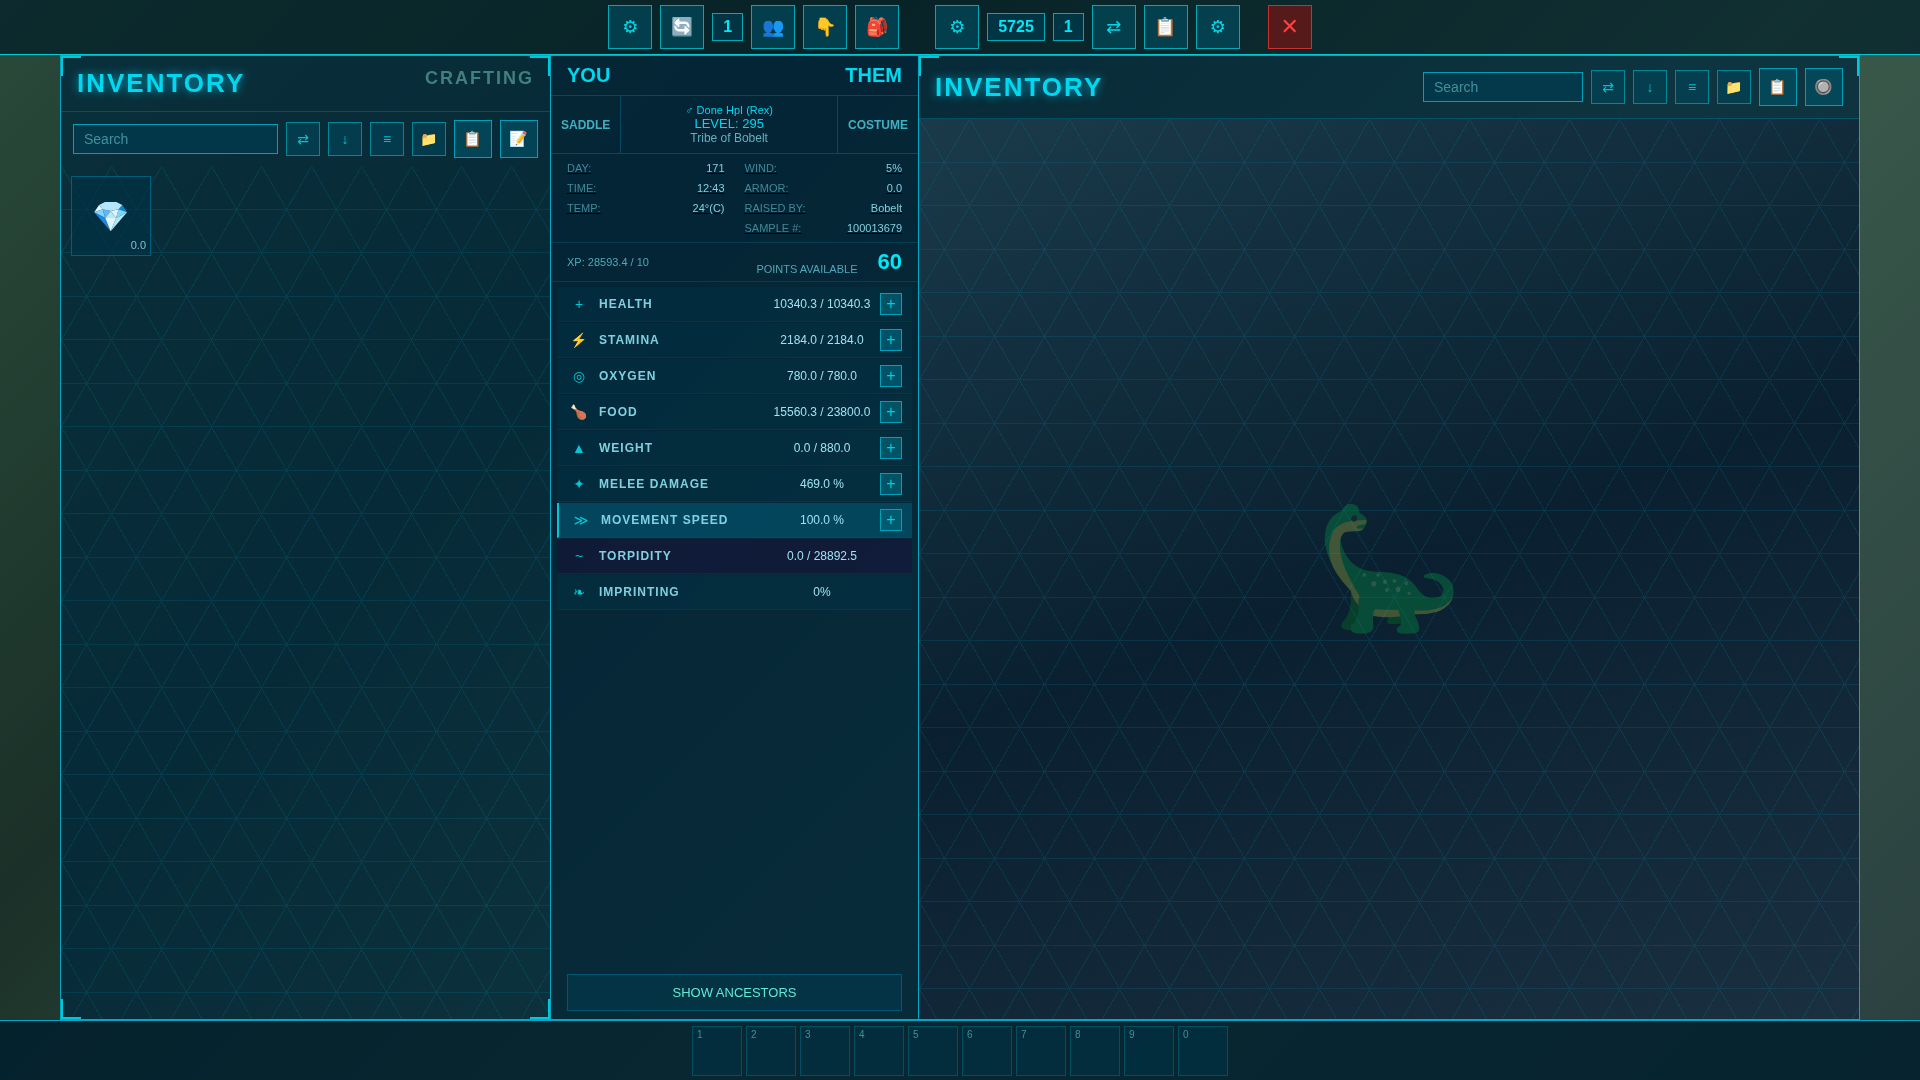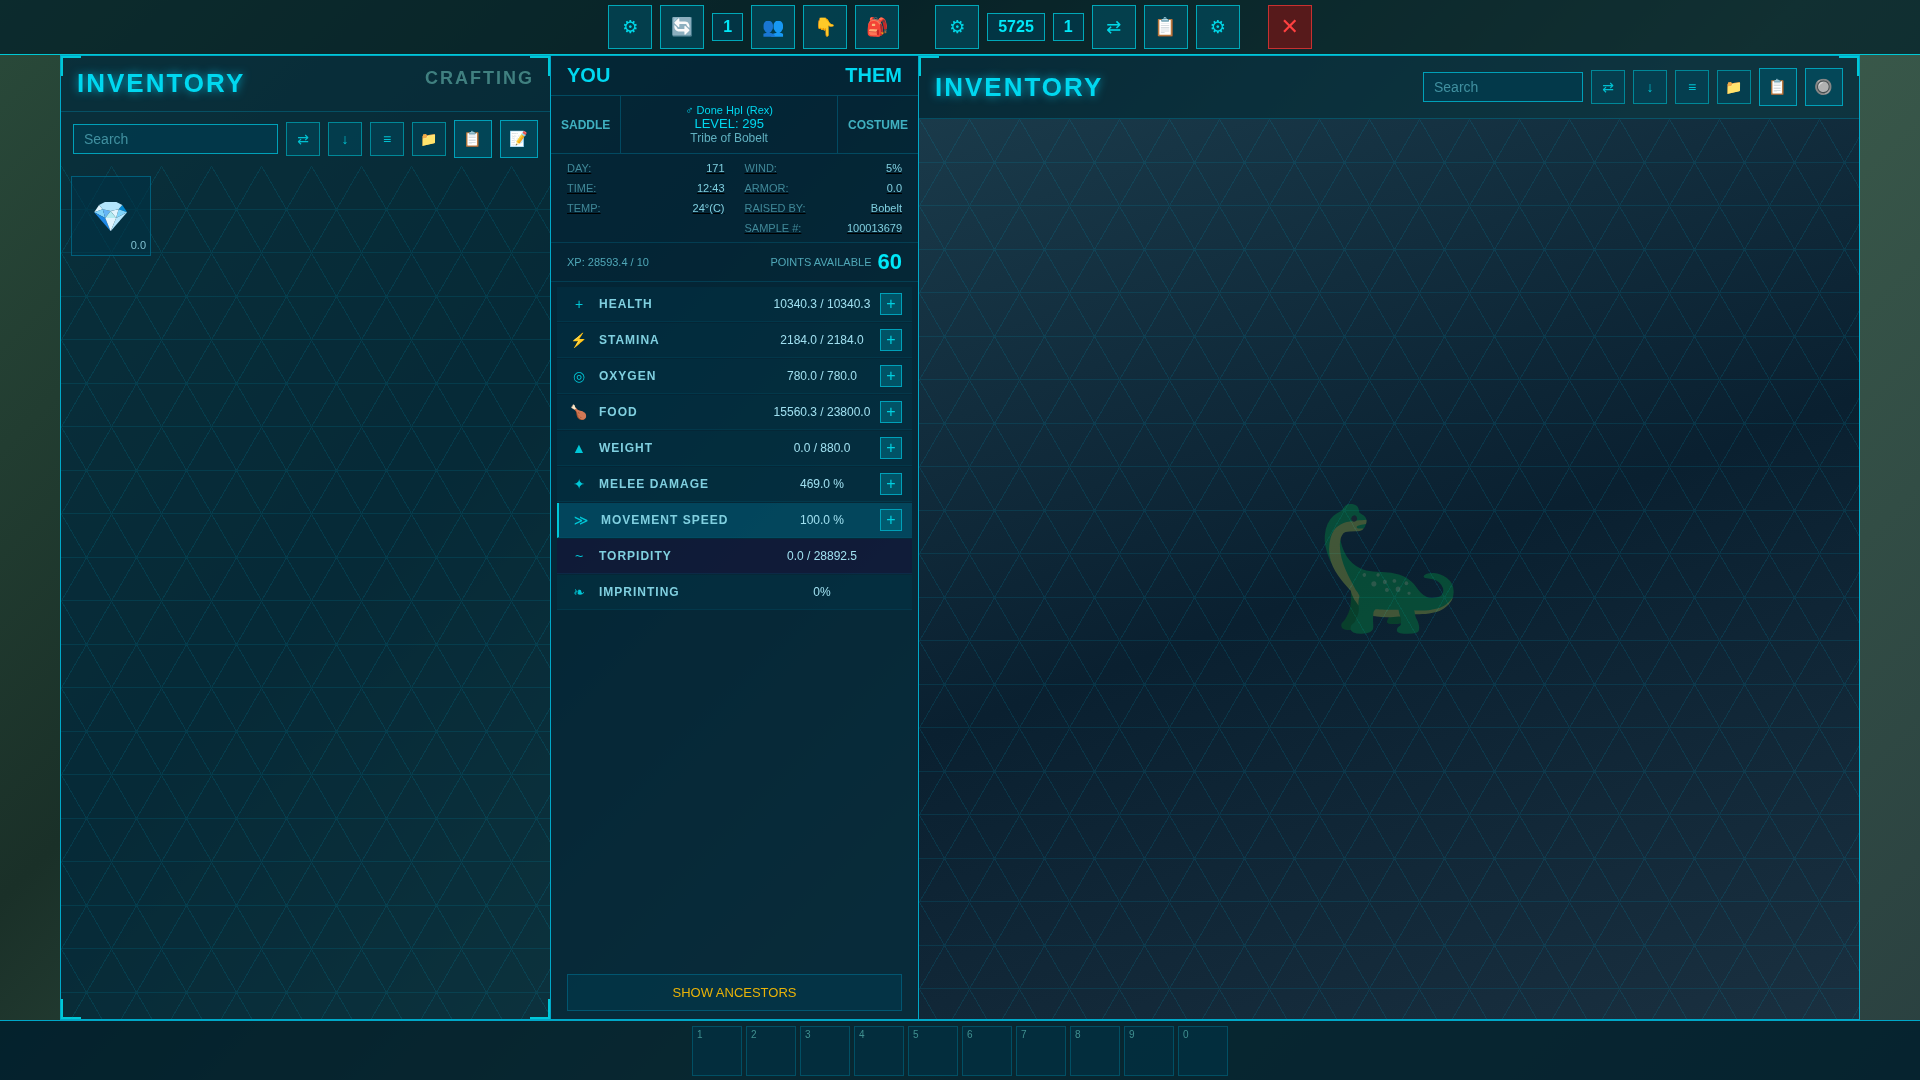--- a/index.html
+++ b/index.html
@@ -310,22 +310,22 @@
       justify-content: space-between;
       align-items: center;
       border-bottom: 1px solid rgba(0,160,200,0.2);
     }
     .xp-text {
       color: #50a8b8;
       font-size: 11px;
     }
     .points-area {
       display: flex;
-      align-items: center;
-      gap: 6px;
+      align-items: flex-end;
+      gap: 20px;
     }
     .points-label {
       color: #50a8b8;
       font-size: 11px;
       text-transform: uppercase;
     }
     .points-value {
       color: #00e8f8;
       font-size: 22px;
       font-weight: bold;
@@ -379,21 +379,21 @@
       cursor: pointer;
       flex-shrink: 0;
     }
 
     
     .ancestors-btn {
       margin: 8px 16px;
       padding: 10px;
       background: rgba(0,60,80,0.5);
       border: 1px solid rgba(0,140,180,0.4);
-      color: #eab308;
+      color: #5eead4;
       font-size: 13px;
       text-align: center;
       cursor: pointer;
       text-transform: uppercase;
     }
 
     
     .bottom-hotbar {
       position: absolute;
       bottom: 0;

